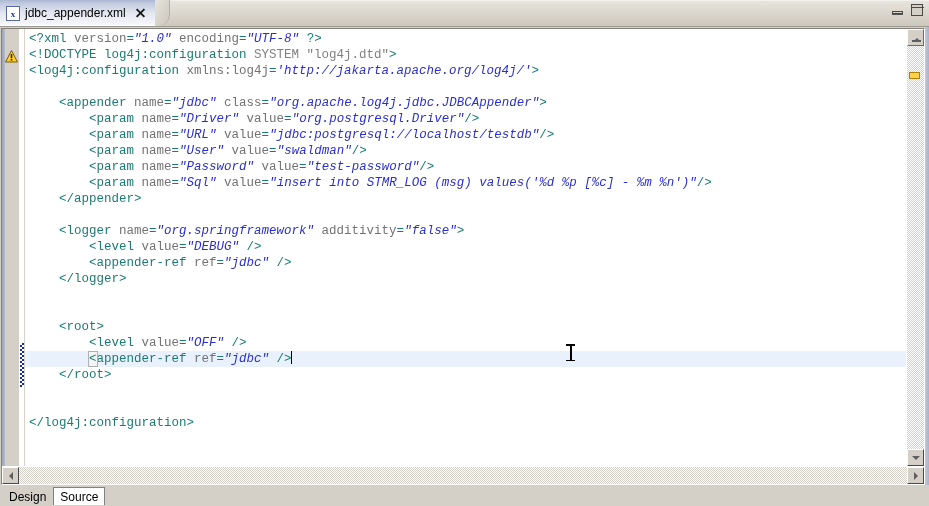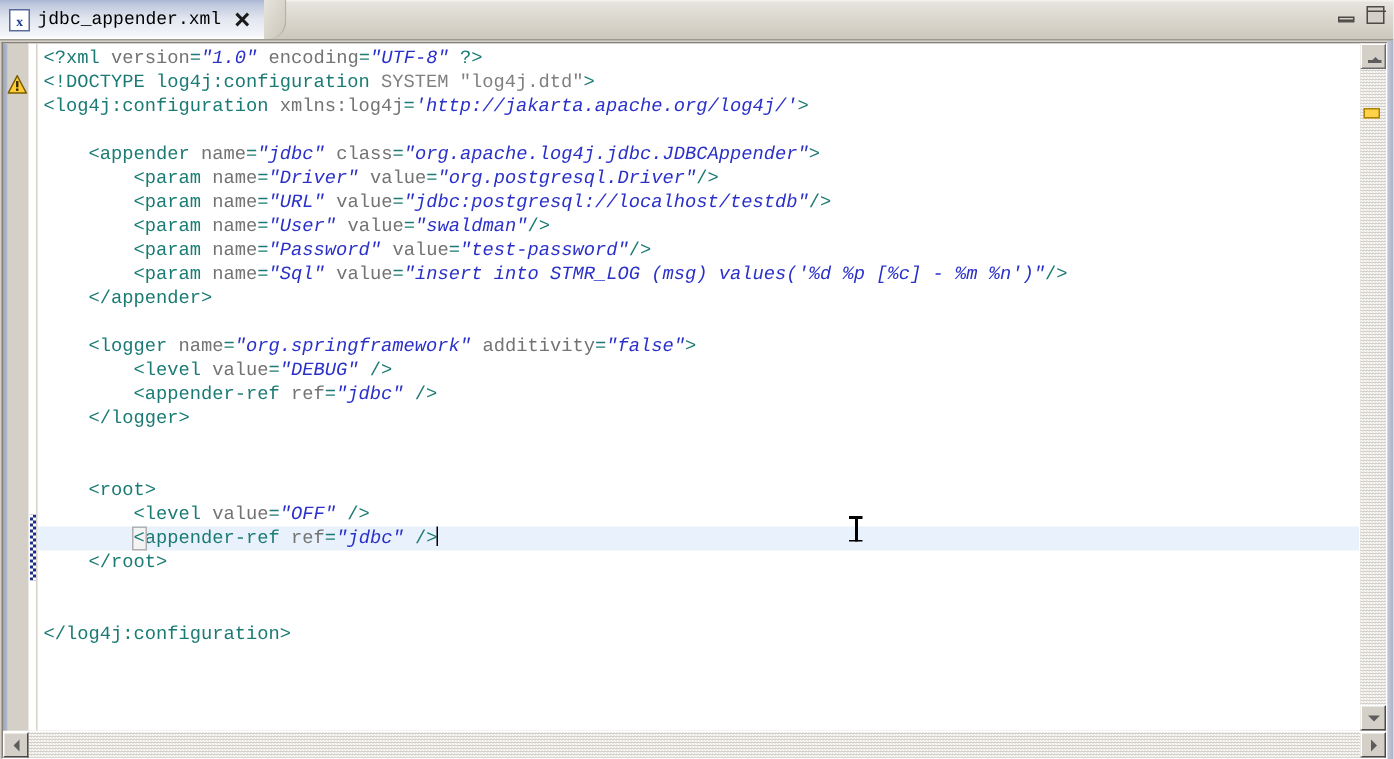--- a/index.html
+++ b/index.html
@@ -74,21 +74,21 @@
     color: #1a3a8a;
     font-family: "Liberation Serif", serif;
     font-weight: bold;
     flex: 0 0 auto;
     box-sizing: border-box;
   }
   .tab-title {
     font-size: 12px;
     color: #000000;
     white-space: nowrap;
-    font-family: Liberation Mono, monospace;
+    font-family: Liberation Sans, sans-serif;
   }
   .tab-close {
     margin-left: 8px;
     width: 12px;
     height: 12px;
     position: relative;
     flex: 0 0 auto;
   }
   .tab-close::before, .tab-close::after {
     content: "";
@@ -477,14 +477,18 @@
         <div class="sb-arrow right">
             <i></i>
           </div>
       </div>
 
     </div>
 
     <div class="right-edge"></div>
   </div>
 
+  <div class="pagetabs" id="page-tabs">
+      <div class="pagetab">Design</div>
+      <div class="pagetab active">Source</div>
+    </div>
 
 </div>
 
 </body></html>

